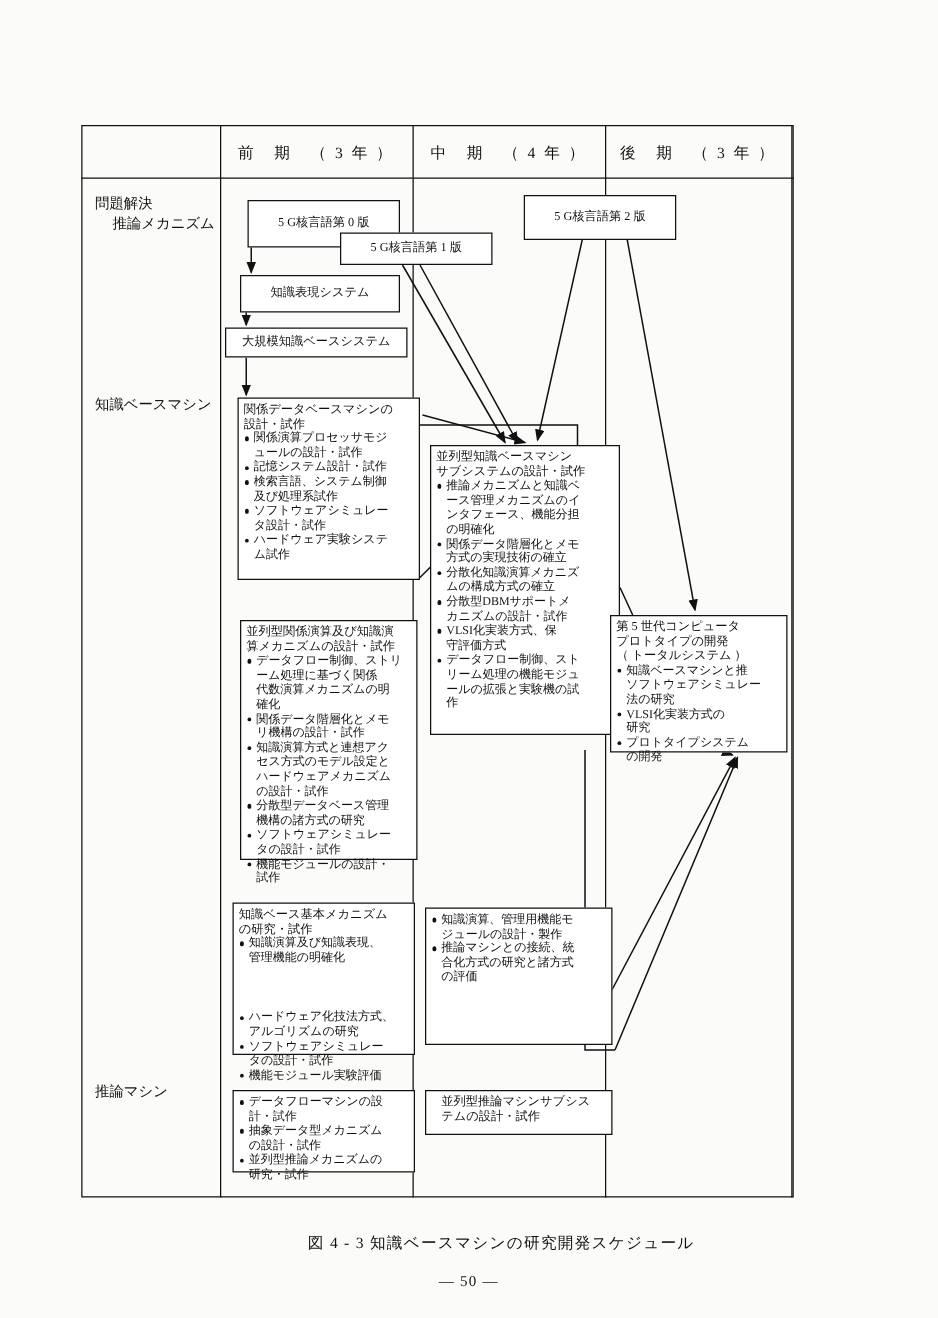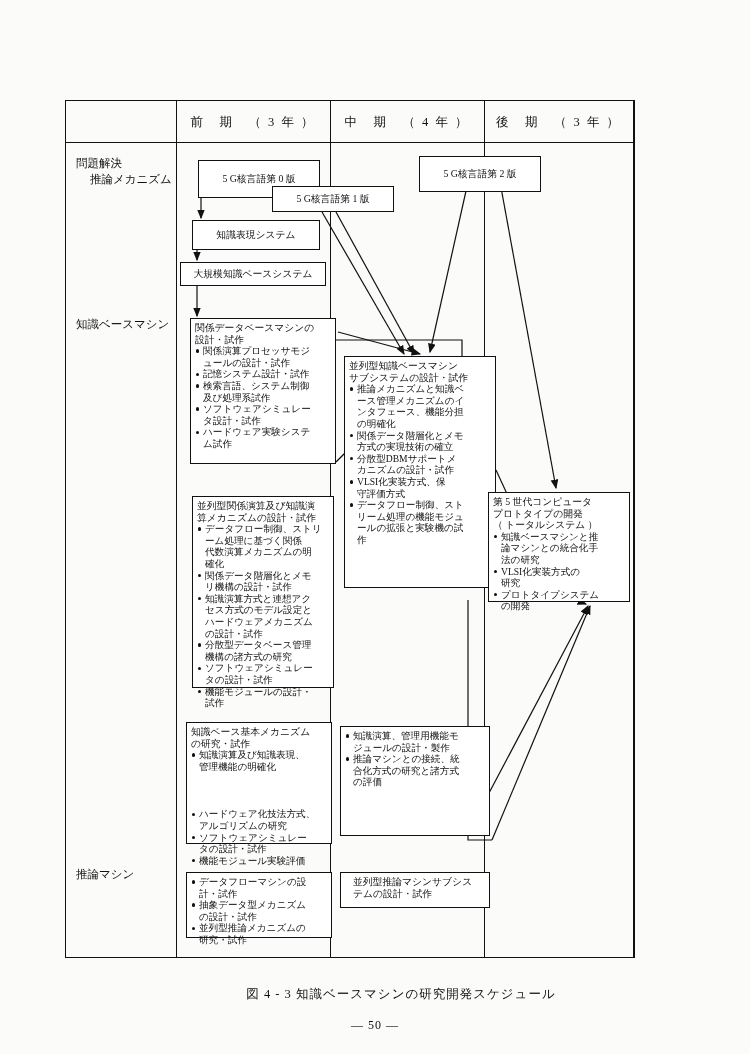--- a/index.html
+++ b/index.html
@@ -238,20 +238,22 @@
   <div class="box" id="b-heiretsu-sub">
     <span class="title" style="white-space: pre-line;">並列型知識ベースマシン
 サブシステムの設計・試作</span>
     <ul>
       <li style="white-space: pre-line;">推論メカニズムと知識ベ
 ース管理メカニズムのイ
 ンタフェース、機能分担
 の明確化</li>
       <li style="white-space: pre-line;">関係データ階層化とメモ
 方式の実現技術の確立</li>
+      <li style="white-space: pre-line;">分散化知識演算メカニズ
+ムの構成方式の確立</li>
       <li style="white-space: pre-line;">分散型DBMサポートメ
 カニズムの設計・試作</li>
       <li style="white-space: pre-line;">VLSI化実装方式、保
 守評価方式</li>
       <li style="white-space: pre-line;">データフロー制御、スト
 リーム処理の機能モジュ
 ールの拡張と実験機の試
 作</li>
     </ul>
   </div>
@@ -270,21 +272,21 @@
     <span class="title" style="white-space: pre-line;">並列型推論マシンサブシス
 テムの設計・試作</span>
   </div>
 
   <div class="box" id="b-dai5">
     <span class="title" style="white-space: pre-line;">第 5 世代コンピュータ
 プロトタイプの開発
 （ トータルシステム ）</span>
     <ul>
       <li style="white-space: pre-line;">知識ベースマシンと推
-論マシンとの統合化手
+ソフトウェアシミュレー
 法の研究</li>
       <li style="white-space: pre-line;">VLSI化実装方式の
 研究</li>
       <li style="white-space: pre-line;">プロトタイプシステム
 の開発</li>
     </ul>
   </div>
 
   <div class="caption">図 4 - 3   知識ベースマシンの研究開発スケジュール</div>
   <div class="pagenum">— 50 —</div>

